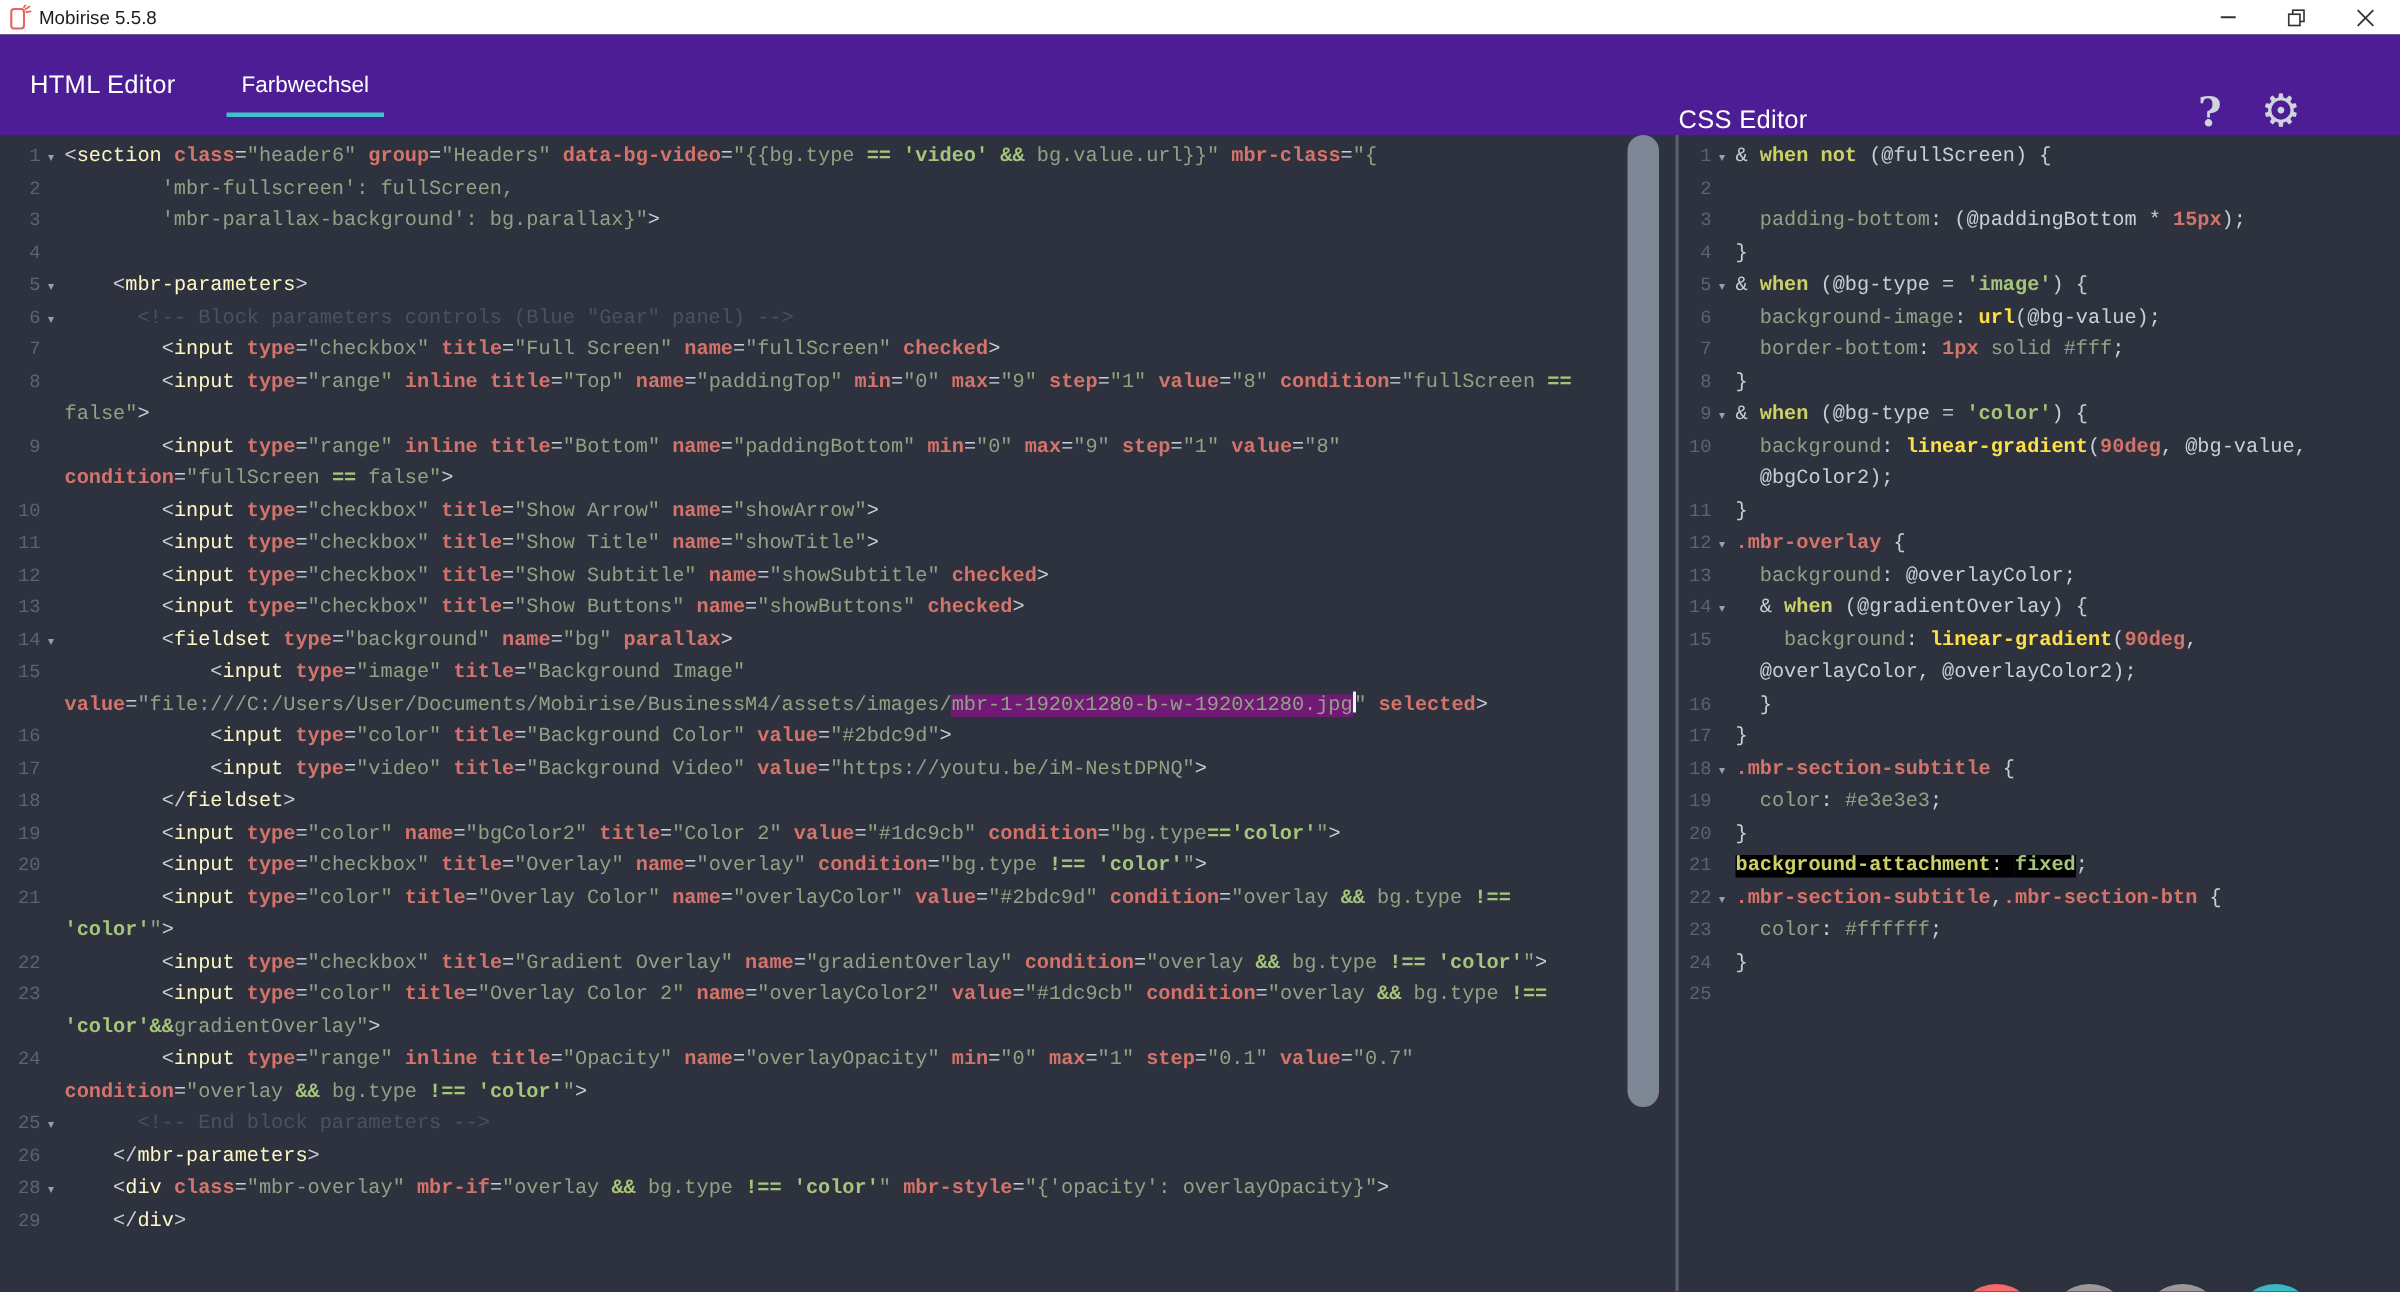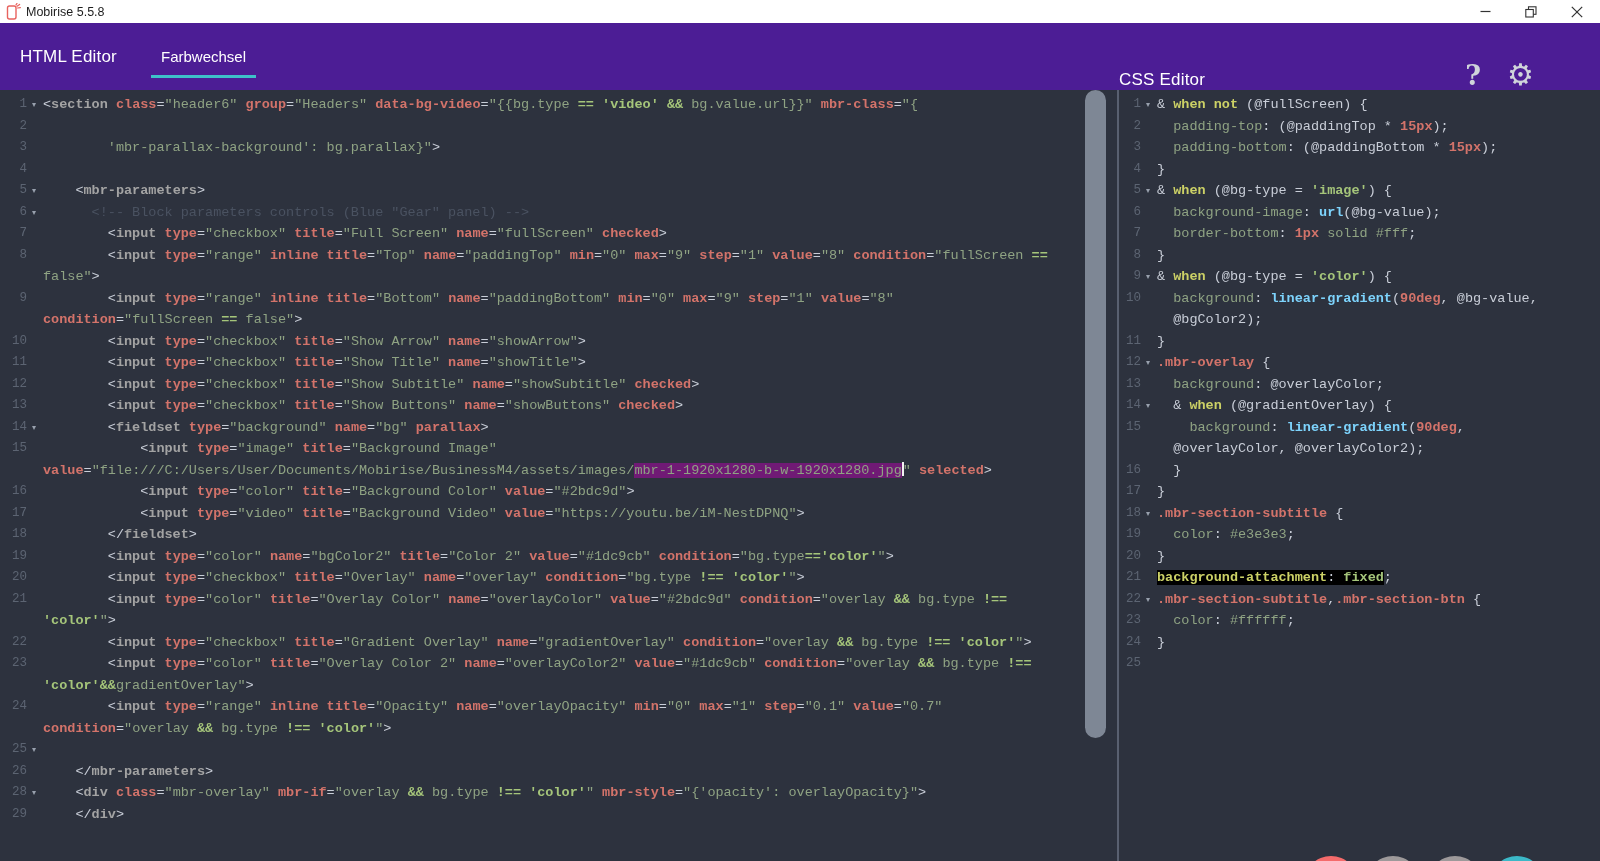--- a/index.html
+++ b/index.html
@@ -37,30 +37,30 @@
   .gutter { flex:none; display:flex; color:#5c6472; }
   .pane-left .gutter { width:43px; }
   .pane-right .gutter { width:38px; }
   .num { display:inline-block; text-align:right; font-size:12.5px; }
   .pane-left .num { width:27px; }
   .pane-right .num { width:22px; }
   .arrow { display:inline-block; width:14px; text-align:center; font-family:"DejaVu Sans",sans-serif; font-size:8px; color:#98a0ad; line-height:21.5px; }
   .code-text { white-space:pre; min-height:21.5px; }
 
   
-  .t  { color:#a3a3a3; font-weight:bold; }   
+  .t  { color:#fef9c3; font-weight:normal; }   
   .a  { color:#d3736a; font-weight:bold; }   
   .s  { color:#8fa383; }                      
   .g  { color:#a5c57a; font-weight:bold; }   
   .c  { color:#4a5261;margin-top:48px; }                      
   .p  { color:#c9ced8; }                      
   .y  { color:#ccd166; font-weight:bold; }   
   .n  { color:#d3736a; font-weight:bold; }   
   .v  { color:#c9ced8; }                      
-  .fn { color:#7dd3fc; font-weight:bold; }   
+  .fn { color:#fde047; font-weight:bold; }   
   .sel { background:#701a75; }
   .hl  { background:#000000; }
   .caret { display:inline-block; width:2px; height:14px; background:#f2f2f2; vertical-align:-2px; margin-right:-1px; }
 
   
   .scroll-thumb { position:absolute; top:0; right:11px; width:21px; height:648px; border-radius:11px; background:#7e8795; }
 
   
   .fab-bar { position:absolute; top:766px; left:1304px; display:flex; gap:8px; }
   .fab { width:54px; height:54px; border-radius:50%; border:none; cursor:pointer; display:flex; align-items:center; justify-content:center; padding:0; }
@@ -123,20 +123,21 @@
           <span class="num">1</span>
           <span class="arrow">▾</span>
         </span>
         <span class="code-text"><span class="p">&lt;</span><span class="t">section</span><span class="a"> class</span><span class="p">=</span><span class="s">"header6"</span><span class="a"> group</span><span class="p">=</span><span class="s">"Headers"</span><span class="a"> data-bg-video</span><span class="p">=</span><span class="s">"{{bg.type </span><span class="g">== 'video' &amp;&amp;</span><span class="s"> bg.value.url}}"</span><span class="a"> mbr-class</span><span class="p">=</span><span class="s">"{</span></span>
       </div>
       <div class="line">
         <span class="gutter">
           <span class="num">2</span>
           <span class="arrow"></span>
         </span>
+        <span class="code-text"><span class="s">        'mbr-fullscreen': fullScreen,</span></span>
       </div>
       <div class="line">
         <span class="gutter">
           <span class="num">3</span>
           <span class="arrow"></span>
         </span>
         <span class="code-text"><span class="s">        'mbr-parallax-background': bg.parallax}"</span><span class="p">&gt;</span></span>
       </div>
       <div class="line">
         <span class="gutter">
@@ -289,20 +290,21 @@
           <span class="arrow"></span>
         </span>
         <span class="code-text"><span class="p">        &lt;</span><span class="t">input</span><span class="a"> type</span><span class="p">=</span><span class="s">"range"</span><span class="a"> inline</span><span class="a"> title</span><span class="p">=</span><span class="s">"Opacity"</span><span class="a"> name</span><span class="p">=</span><span class="s">"overlayOpacity"</span><span class="a"> min</span><span class="p">=</span><span class="s">"0"</span><span class="a"> max</span><span class="p">=</span><span class="s">"1"</span><span class="a"> step</span><span class="p">=</span><span class="s">"0.1"</span><span class="a"> value</span><span class="p">=</span><span class="s">"0.7"</span><span class="p">
 </span><span class="a">condition</span><span class="p">=</span><span class="s">"overlay </span><span class="g">&amp;&amp;</span><span class="s"> bg.type </span><span class="g">!== 'color'</span><span class="s">"</span><span class="p">&gt;</span></span>
       </div>
       <div class="line">
         <span class="gutter">
           <span class="num">25</span>
           <span class="arrow">▾</span>
         </span>
+        <span class="code-text"><span class="c">      &lt;!-- End block parameters --&gt;</span></span>
       </div>
       <div class="line">
         <span class="gutter">
           <span class="num">26</span>
           <span class="arrow"></span>
         </span>
         <span class="code-text"><span class="p">    &lt;/</span><span class="t">mbr-parameters</span><span class="p">&gt;</span></span>
       </div>
       <div class="line">
         <span class="gutter">
@@ -326,21 +328,20 @@
           <span class="num">1</span>
           <span class="arrow">▾</span>
         </span>
         <span class="code-text"><span class="p">&amp; </span><span class="y">when not</span><span class="p"> (</span><span class="v">@fullScreen</span><span class="p">) {</span></span>
       </div>
       <div class="line">
         <span class="gutter">
           <span class="num">2</span>
           <span class="arrow"></span>
         </span>
-        <span class="code-text"><span class="s">  padding-top</span><span class="p">: (</span><span class="v">@paddingTop</span><span class="p"> * </span><span class="n">15px</span><span class="p">);</span></span>
       </div>
       <div class="line">
         <span class="gutter">
           <span class="num">3</span>
           <span class="arrow"></span>
         </span>
         <span class="code-text"><span class="s">  padding-bottom</span><span class="p">: (</span><span class="v">@paddingBottom</span><span class="p"> * </span><span class="n">15px</span><span class="p">);</span></span>
       </div>
       <div class="line">
         <span class="gutter">

